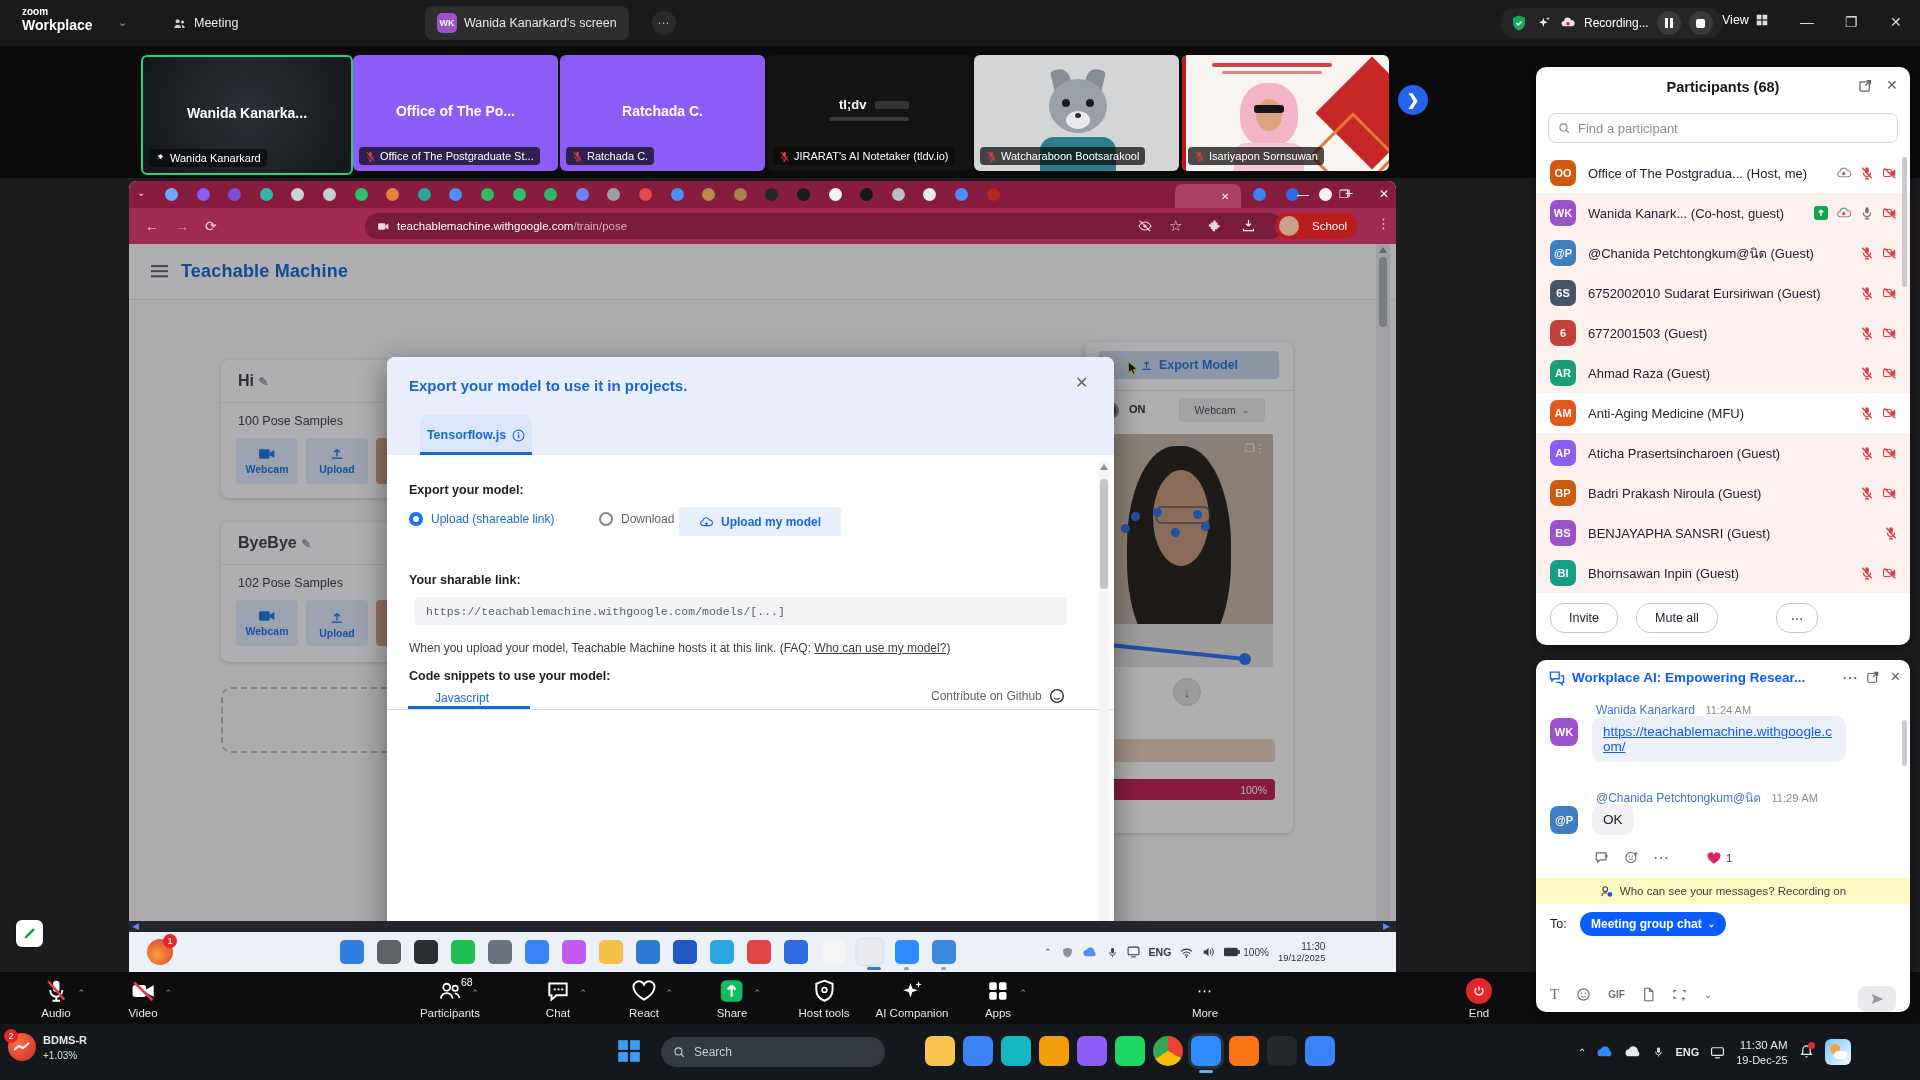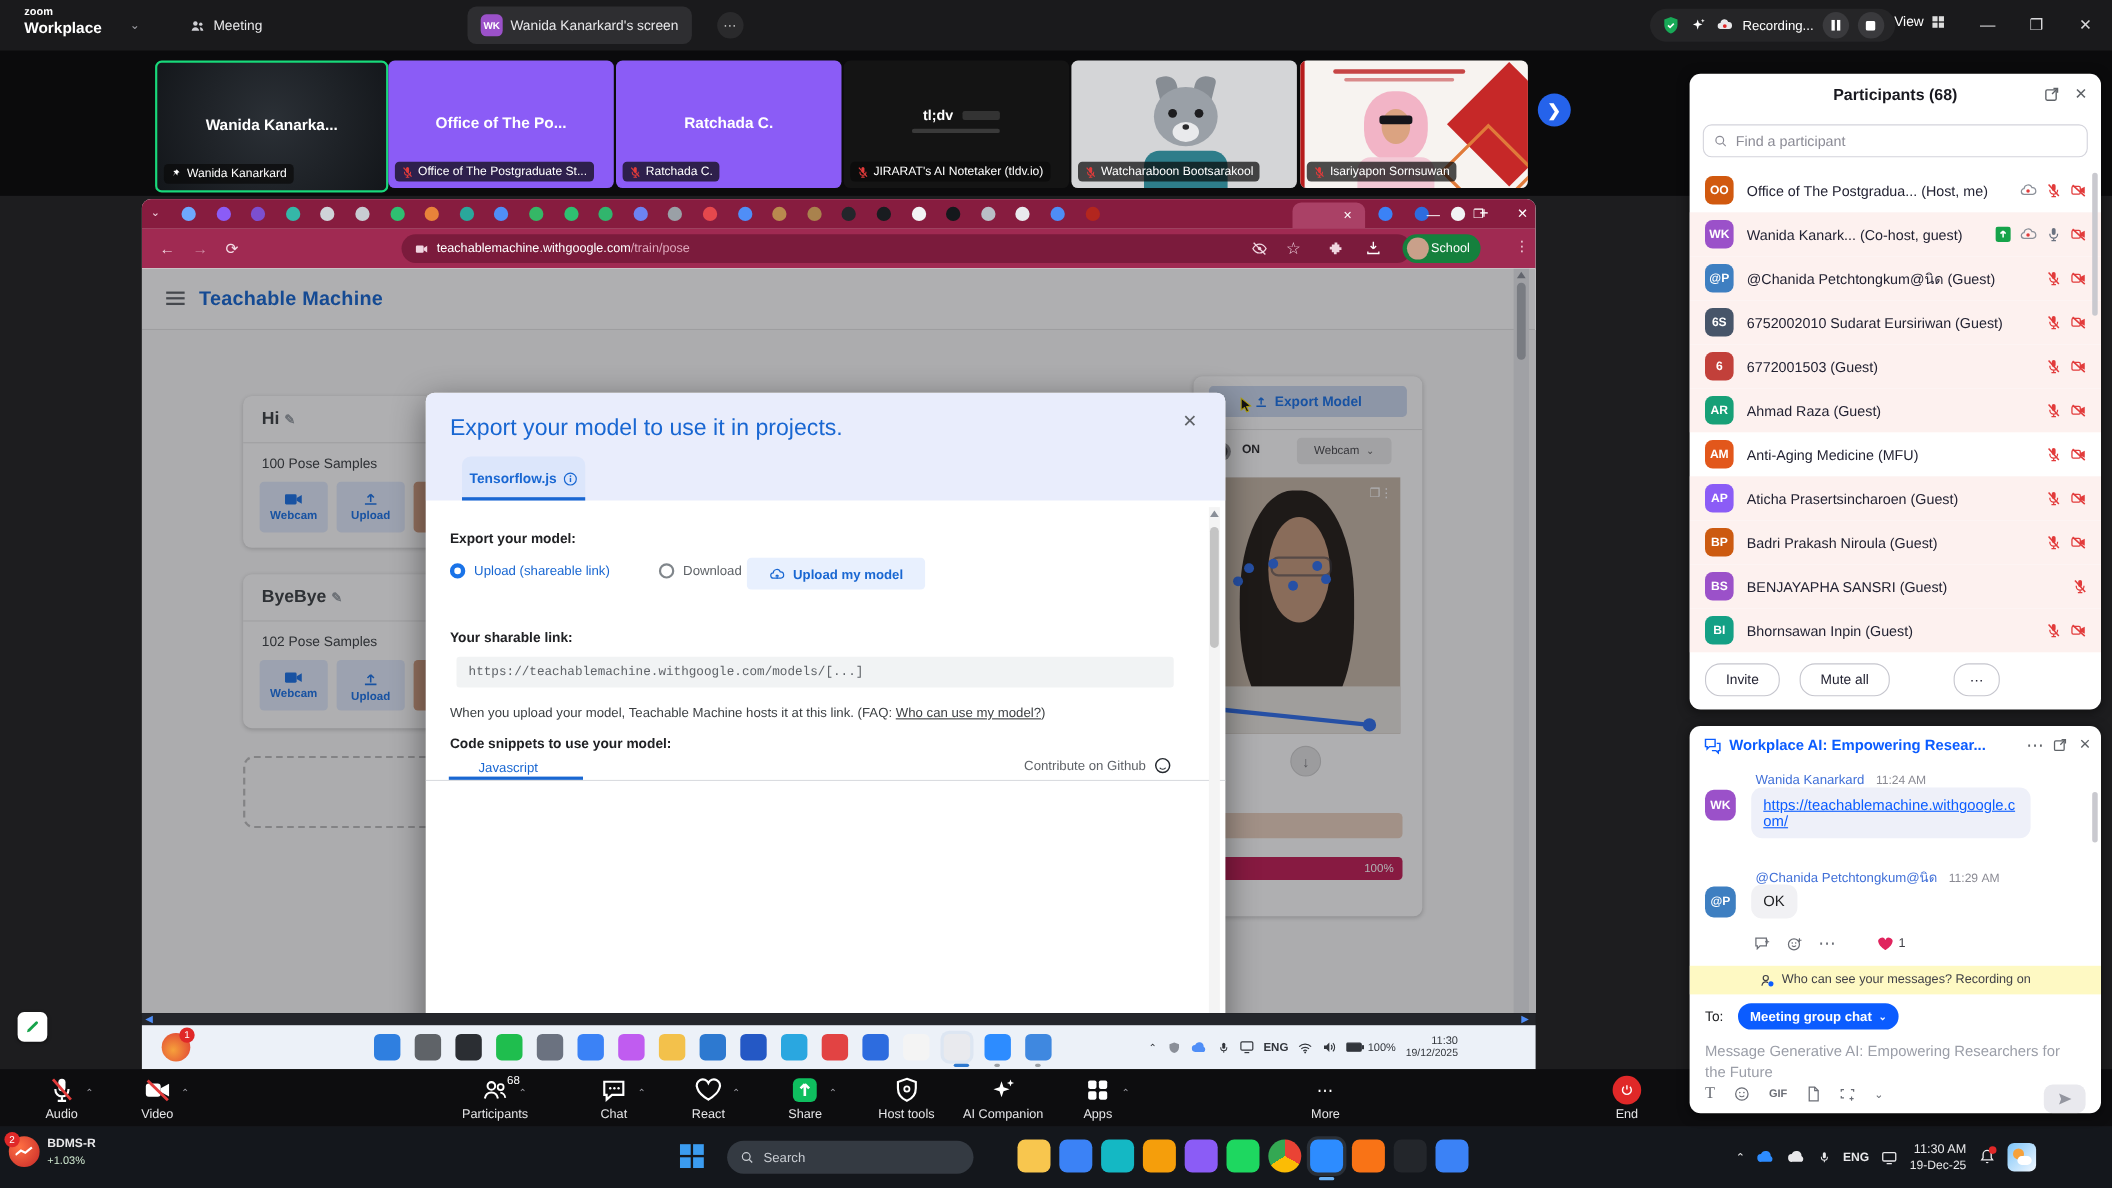--- a/index.html
+++ b/index.html
@@ -56,21 +56,21 @@
   .face{left:44px;top:36px;width:56px;height:96px;background:#c59a7c;border-radius:50%}
   .shirt{left:0px;top:190px;width:164px;height:43px;background:#e9e6e0}
   .kp{width:9px;height:9px;border-radius:50%;background:#2f6fed;position:absolute}
   .downbtn{left:88px;top:336px;width:26px;height:26px;border-radius:50%;background:#e3e3e3;border:1px solid #cfcfcf;color:#7a7a7e;font-size:13px;display:flex;align-items:center;justify-content:center}
   .bar1{left:0px;top:397px;width:190px;height:23px;background:#ecd2c0;border-radius:0 4px 4px 0}
   .bar2{left:0px;top:437px;width:190px;height:21px;background:#c21d56;border-radius:0 4px 4px 0;color:#fff;font-size:10.5px;display:flex;align-items:center;justify-content:flex-end;padding-right:8px;box-sizing:border-box}
   #dim{left:0;top:63px;width:1267px;height:677px;background:rgba(20,20,25,.34)}
   
   #modal{left:258px;top:113px;width:727px;height:588px;background:#fff;border-radius:8px;box-shadow:0 8px 30px rgba(0,0,0,.45);overflow:hidden}
   #mhead{left:0;top:0;width:100%;height:98px;background:#e9edfc}
-  #mtitle{left:22px;top:20px;font-size:21px;color:#1967d2;font-weight:normal}
+  #mtitle{left:22px;top:20px;font-size:15px;color:#1967d2;font-weight:bold}
   #mclose{left:688px;top:16px;color:#5f6368;font-size:16px}
   #mtab{left:33px;top:58px;width:112px;height:40px;background:#dce6fb;border-radius:8px 8px 0 0;color:#1967d2;font-size:12.5px;font-weight:bold;gap:6px;justify-content:center}
   #mtabbar{left:33px;top:95px;width:112px;height:3px;background:#1967d2}
   .mlab{font-size:12.5px;color:#202124;font-weight:bold}
   .radio{width:14px;height:14px;border-radius:50%;box-sizing:border-box}
   .radio.sel{border:4.5px solid #1a73e8}
   .radio.un{border:2px solid #80868b}
   #upbtn{left:292px;top:150px;width:162px;height:29px;background:#e8f0fe;border-radius:4px;color:#1967d2;font-size:12px;font-weight:bold;gap:7px;justify-content:center}
   #linkbox{left:28px;top:240px;width:652px;height:28px;background:#f1f3f4;border-radius:3px;color:#5f6368;font-size:11.5px;font-family:"Liberation Mono",monospace;display:flex;align-items:center;padding:0 11px;box-sizing:border-box}
   .faq{font-size:12px;color:#3c4043}
@@ -329,21 +329,21 @@
         <svg width="15" height="15" viewBox="0 0 24 24">
           <path d="M10 4h4v3h3v4h3v4h-3v3h-4v3h-4v-3H6v-4H3v-4h3V7h4z" fill="#f0d5e0"></path>
         </svg>
       </span>
     <span class="a" style="left:1112px;top:10px">
         <svg width="15" height="15" viewBox="0 0 24 24">
           <path d="M12 3v10m0 0l-4-4m4 4l4-4" stroke="#fff" stroke-width="2" fill="none"></path>
           <path d="M4 17v3h16v-3" stroke="#fff" stroke-width="2" fill="none"></path>
         </svg>
       </span>
-    <div class="a f" style="left:1146px;top:5px;height:26px;background:#15803d;border-radius:13px;padding:0 10px 0 4px;gap:2px">
+    <div class="a f" style="left:1146px;top:5px;height:26px;background:#b91c1c;border-radius:13px;padding:0 10px 0 4px;gap:13px">
       <span style="width:20px;height:20px;border-radius:50%;background:#c9a astronomical;background:#c9a08a;display:inline-block"></span>
       <span style="color:#fff;font-size:11.5px">School</span>
     </div>
     <span class="a" style="left:1248px;top:8px;color:#f0d5e0;font-size:13px">⋮</span>
     <span class="a" style="left:1165px;top:-25px;color:#fff;font-size:13px"></span>
   </div>
   <span class="a" style="left:1168px;top:7px;color:#fff;font-size:12px">—</span>
   <span class="a" style="left:1210px;top:7px;color:#fff;font-size:11px">❐</span>
   <span class="a" style="left:1250px;top:6px;color:#fff;font-size:12px">✕</span>
 
@@ -1074,21 +1074,20 @@
         <path d="M3 19c.6-3.8 2.9-6 6-6 1.4 0 2.6.4 3.6 1.2" stroke="#3f3f46" stroke-width="1.8" fill="none"></path>
         <circle cx="17" cy="16" r="4" fill="#0b5cff"></circle>
       </svg>
     <span>Who can see your messages? Recording on</span>
   </div>
   <span class="a" style="left:14px;top:257px;font-size:12.5px;color:#202124">To:</span>
   <div id="topill" class="a f">
     <span>Meeting group chat</span>
       <span style="font-size:9px">⌄</span>
   </div>
-  <div id="cph" class="a">Message Generative AI: Empowering Researchers for the Future</div>
   <div class="a f" style="left:14px;top:326px;gap:17px;color:#6b6e76">
     <span style="font-family:'Liberation Serif',serif;font-size:15px">T</span>
     <span>
         <svg width="15" height="15" viewBox="0 0 24 24">
           <circle cx="12" cy="12" r="9" stroke="#6b6e76" stroke-width="1.8" fill="none"></circle>
           <circle cx="9" cy="10" r="1.2" fill="#6b6e76"></circle>
           <circle cx="15" cy="10" r="1.2" fill="#6b6e76"></circle>
           <path d="M8.5 14.5c1.8 2 5.2 2 7 0" stroke="#6b6e76" stroke-width="1.6" fill="none"></path>
         </svg>
       </span>

